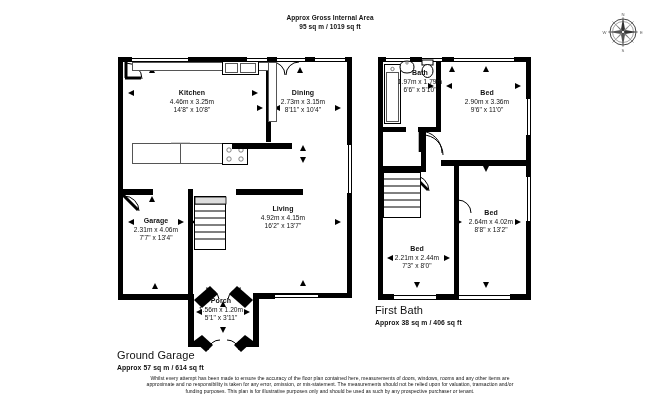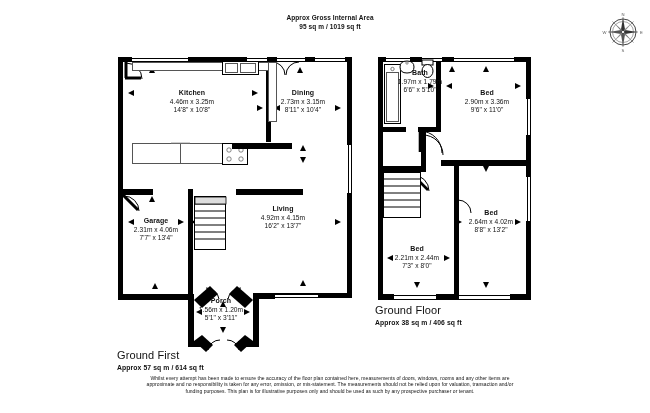--- a/index.html
+++ b/index.html
@@ -234,21 +234,21 @@
       <span class="rd">4.92m x 4.15m</span>
       <span class="rd">16'2" x 13'7"</span>
     </div>
 
     <div class="room" style="left:178px;top:297px;width:86px;">
       <span class="rn">Porch</span>
       <span class="rd">1.56m x 1.20m</span>
       <span class="rd">5'1" x 3'11"</span>
     </div>
 
-    <div class="floor-title" style="left:117px;top:349px;">Ground First</div>
+    <div class="floor-title" style="left:117px;top:349px;">Ground Garage</div>
     <div class="floor-sub" style="left:117px;top:363px;">Approx 57 sq m / 614 sq ft</div>
   </div>
 
   <div>
 
     <div class="w" style="left:378px;top:57px;width:8px;height:5px;"></div>
     <div class="win" style="left:386px;top:57.5px;width:24px;height:4px;"></div>
     <div class="w" style="left:410px;top:57px;width:12px;height:5px;"></div>
     <div class="win" style="left:422px;top:57.5px;width:20px;height:4px;"></div>
     <div class="w" style="left:442px;top:57px;width:12px;height:5px;"></div>
@@ -360,19 +360,19 @@
       <span class="rd">2.64m x 4.02m</span>
       <span class="rd">8'8" x 13'2"</span>
     </div>
 
     <div class="room" style="left:371px;top:245px;width:92px;">
       <span class="rn">Bed</span>
       <span class="rd">2.21m x 2.44m</span>
       <span class="rd">7'3" x 8'0"</span>
     </div>
 
-    <div class="floor-title" style="left:375px;top:304px;">Ground Floor</div>
+    <div class="floor-title" style="left:375px;top:304px;">First Bath</div>
     <div class="floor-sub" style="left:375px;top:318px;">Approx 38 sq m / 406 sq ft</div>
   </div>
 
   <div class="disclaimer" style="left:143px;top:375px;width:374px;">Whilst every attempt has been made to ensure the accuracy of the floor plan contained here, measurements of doors, windows, rooms and any other items are approximate and no responsibility is taken for any error, omission, or mis-statement. The measurements should not be relied upon for valuation, transaction and/or funding purposes. This plan is for illustrative purposes only and should be used as such by any prospective purchaser or tenant.</div>
 
 </div>
 
 </body></html>

